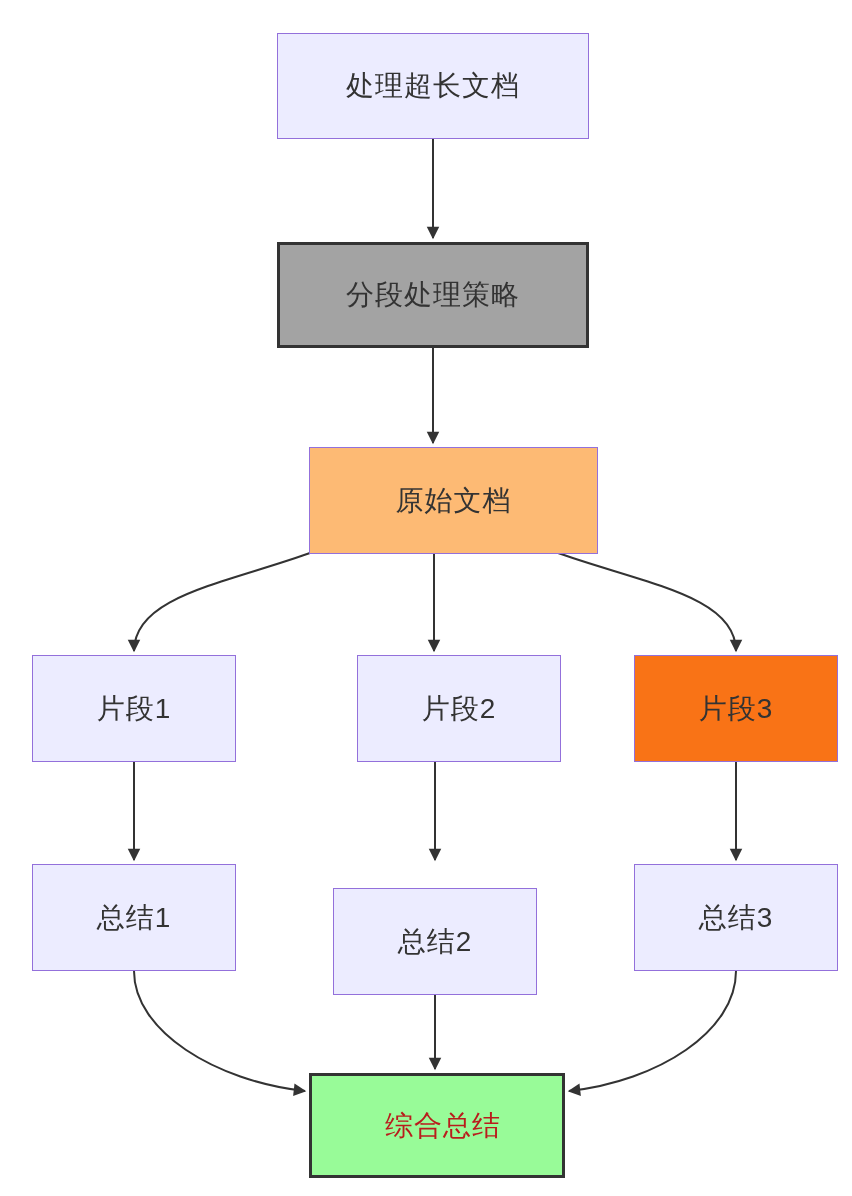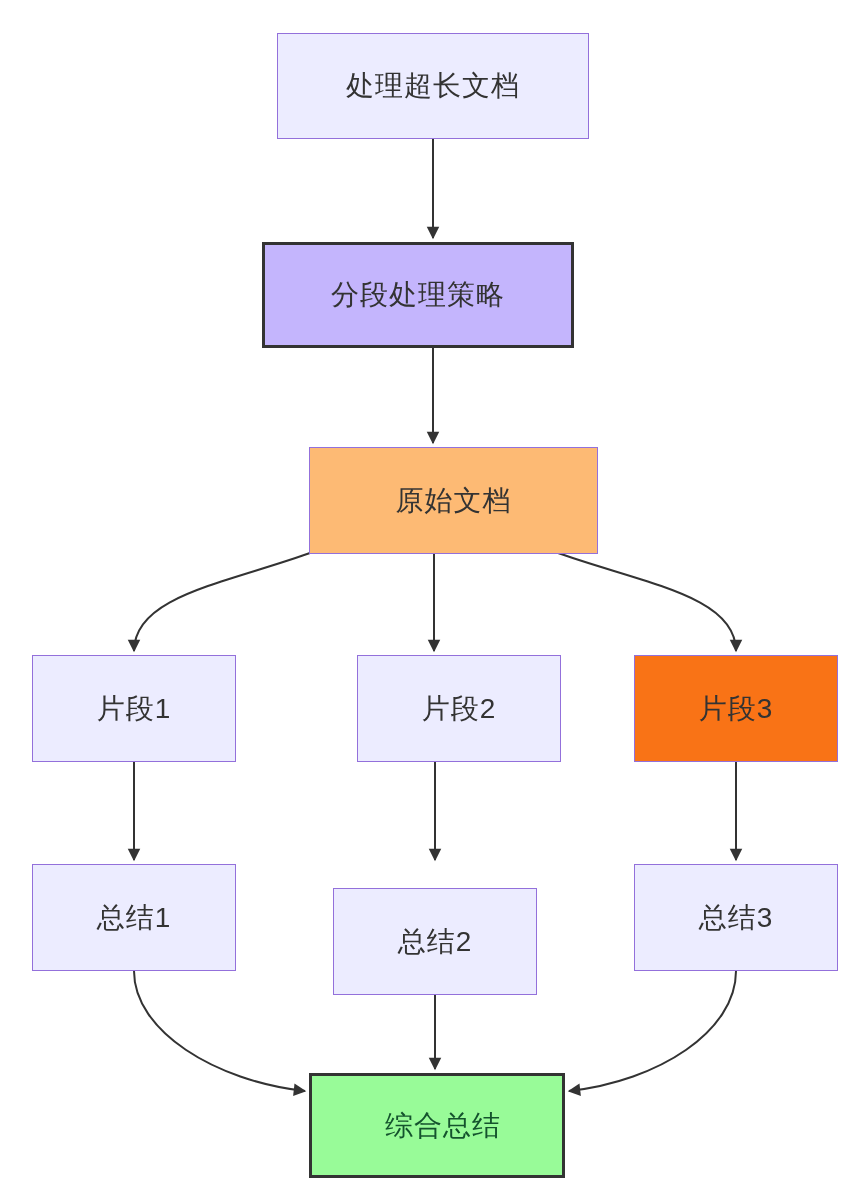--- a/index.html
+++ b/index.html
@@ -50,21 +50,21 @@
       <path d="M 435 762 L 435 860" fill="none" stroke="#333333" stroke-width="2" marker-end="url(#arrowhead)"></path>
       <path d="M 736 762 L 736 860" fill="none" stroke="#333333" stroke-width="2" marker-end="url(#arrowhead)"></path>
       <path d="M 134 971 C 134 1031 215 1081 305 1091" fill="none" stroke="#333333" stroke-width="2" marker-end="url(#arrowhead)"></path>
       <path d="M 435 971 L 435 1069" fill="none" stroke="#333333" stroke-width="2" marker-end="url(#arrowhead)"></path>
       <path d="M 736 971 C 736 1031 659 1081 569 1091" fill="none" stroke="#333333" stroke-width="2" marker-end="url(#arrowhead)"></path>
     </svg>
 
 <div class="node" style="left: 277px; top: 33px; width: 312px; height: 106px; background: rgb(236, 236, 255); border: 1px solid rgb(147, 112, 219); color: rgb(51, 51, 51);">
       <span>处理超长文档</span>
     </div>
-    <div class="node" style="left: 262px; top: 242px; width: 312px; height: 106px; background: #c4b5fd; border: 3px solid rgb(51, 51, 51); color: rgb(51, 51, 51);">
+    <div class="node" style="left: 277px; top: 242px; width: 312px; height: 106px; background: #a3a3a3; border: 3px solid rgb(51, 51, 51); color: rgb(51, 51, 51);">
       <span>分段处理策略</span>
     </div>
     <div class="node" style="left: 309px; top: 447px; width: 289px; height: 107px; background: #fdba74; border: 1px solid rgb(147, 112, 219); color: rgb(51, 51, 51);">
       <span>原始文档</span>
     </div>
     <div class="node" style="left: 32px; top: 655px; width: 204px; height: 107px; background: rgb(236, 236, 255); border: 1px solid rgb(147, 112, 219); color: rgb(51, 51, 51);">
       <span>片段1</span>
     </div>
     <div class="node" style="left: 333px; top: 655px; width: 204px; height: 107px; background: rgb(236, 236, 255); border: 1px solid rgb(147, 112, 219); color: rgb(51, 51, 51); margin-left: 24px;">
       <span>片段2</span>
@@ -74,16 +74,16 @@
     </div>
     <div class="node" style="left: 32px; top: 864px; width: 204px; height: 107px; background: rgb(236, 236, 255); border: 1px solid rgb(147, 112, 219); color: rgb(51, 51, 51);">
       <span>总结1</span>
     </div>
     <div class="node" style="left: 333px; top: 864px; width: 204px; height: 107px; background: rgb(236, 236, 255); border: 1px solid rgb(147, 112, 219); color: rgb(51, 51, 51); margin-top: 24px;">
       <span>总结2</span>
     </div>
     <div class="node" style="left: 634px; top: 864px; width: 204px; height: 107px; background: rgb(236, 236, 255); border: 1px solid rgb(147, 112, 219); color: rgb(51, 51, 51); align-items: center;">
       <span>总结3</span>
     </div>
-    <div class="node" style="left: 309px; top: 1073px; width: 256px; height: 105px; background: rgb(152, 251, 152); border: 3px solid rgb(51, 51, 51); color: #14532d; padding-left: 12px;">
+    <div class="node" style="left: 309px; top: 1073px; width: 256px; height: 105px; background: rgb(152, 251, 152); border: 3px solid rgb(51, 51, 51); color: #b91c1c; padding-left: 12px;">
       <span>综合总结</span>
     </div>
   </div>
 
 </body></html>

